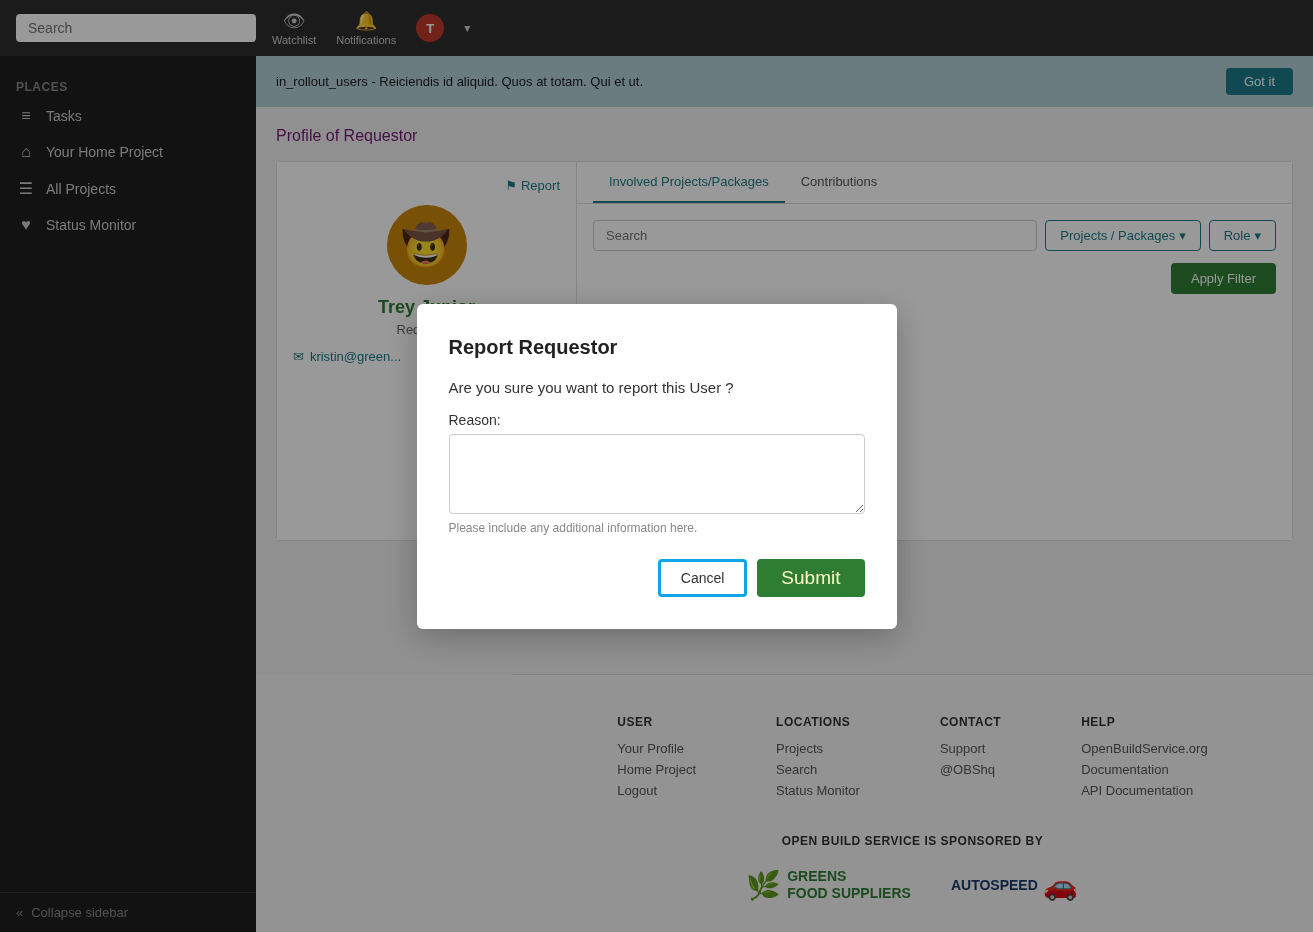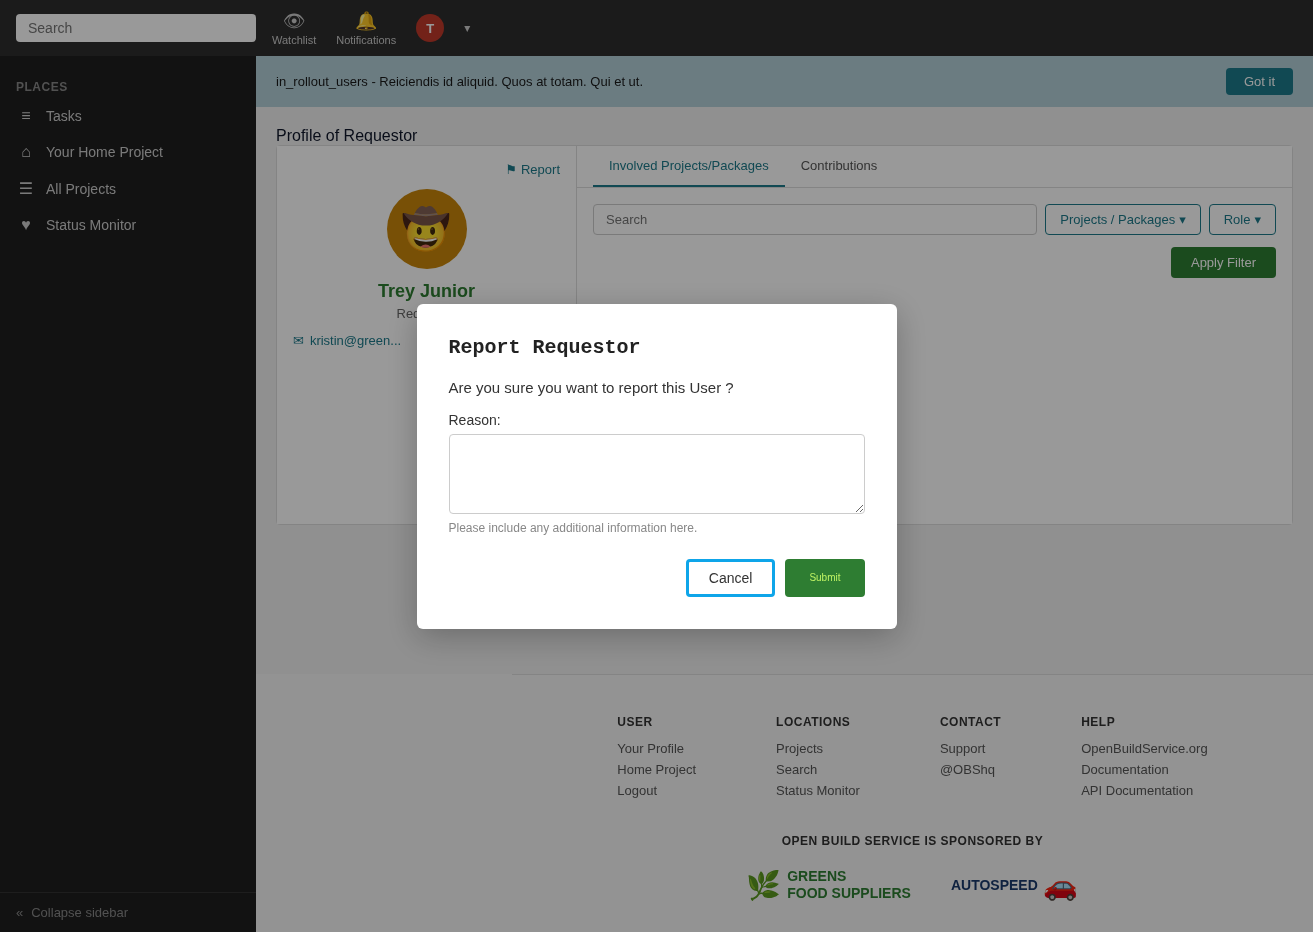--- a/index.html
+++ b/index.html
@@ -159,21 +159,22 @@
 
     
     .page-body {
       padding: 20px;
       flex: 1;
       background: #f0f0f0;
     }
     .page-title {
       font-size: 16px;
       font-weight: 500;
-      color: #0f172a;
+      margin-bottom: 16px;
+      color: #701a75;
     }
 
     
     .profile-area {
       display: flex;
       gap: 0;
       background: #e8e8e8;
       border: 1px solid #ddd;
       border-radius: 4px;
       min-height: 380px;
@@ -317,21 +318,20 @@
       padding: 32px;
       width: 480px;
       max-width: 90%;
       box-shadow: 0 8px 32px rgba(0,0,0,0.25);
     }
     .modal-title {
       font-size: 20px;
       font-weight: 600;
       color: #222;
       margin-bottom: 20px;
-      font-family: Liberation Mono, monospace;
     }
     .modal-question {
       font-size: 15px;
       color: #333;
       margin-bottom: 16px;
     }
     .modal-label {
       font-size: 14px;
       color: #333;
       margin-bottom: 6px;
@@ -361,25 +361,25 @@
       background: #fff;
       border: 3px solid #0ea5e9;
       color: #333;
       border-radius: 4px;
       padding: 8px 20px;
       font-size: 14px;
       cursor: pointer;
     }
     .submit-btn {
       background: #2e7d32;
-      color: #bef264;
+      color: #fef9c3;
       border: none;
       border-radius: 4px;
       padding: 8px 24px;
-      font-size: 10px;
+      font-size: 19px;
       cursor: pointer;
       font-weight: 500;
     }
 
     
     .footer {
       background: #f5f5f5;
       padding: 40px 60px 30px;
       margin-left: 256px;
       border-top: 1px solid #ddd;

